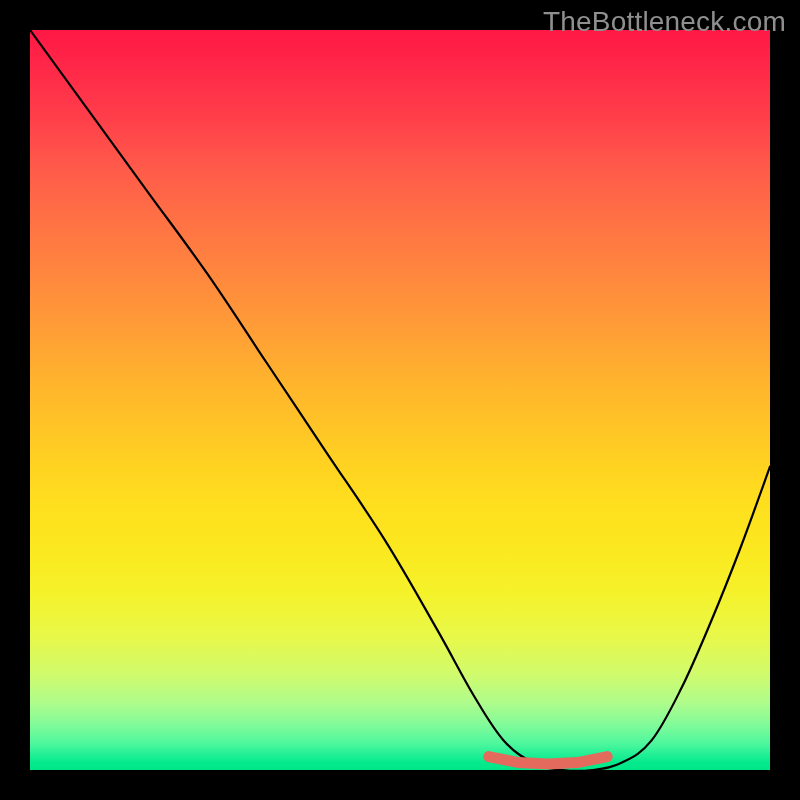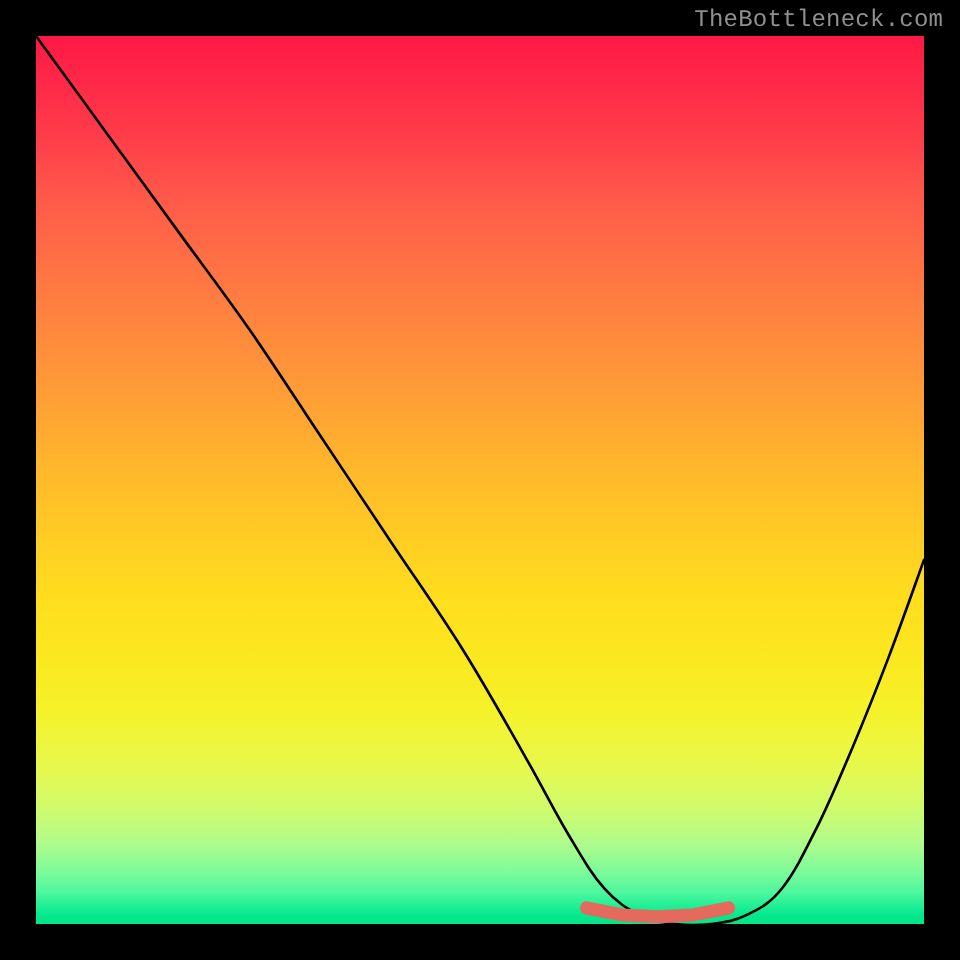--- a/index.html
+++ b/index.html
@@ -14,26 +14,25 @@
   .frame {
     position: relative;
     width: 800px;
     height: 800px;
     background: #000;
   }
   .watermark {
     position: absolute;
     top: 6px;
     right: 14px;
-    font-size: 20px;
+    font-size: 28px;
     font-weight: 400;
     color: #8f8f8f;
     letter-spacing: 0.2px;
     z-index: 20;
-    font-family: Liberation Mono, monospace;
   }
   .plot-area {
     position: absolute;
     left: 30px;
     top: 30px;
     width: 740px;
     height: 740px;
     overflow: hidden;
     z-index: 5;
   }

